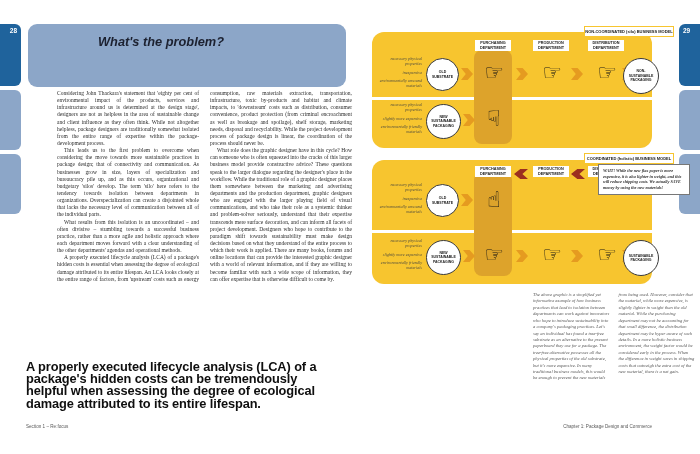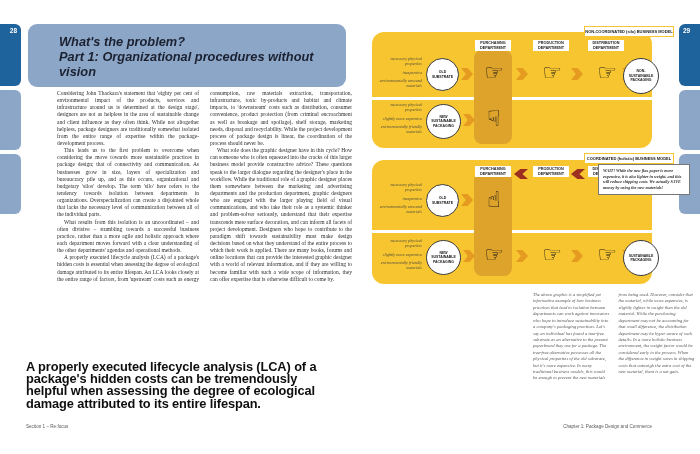--- a/index.html
+++ b/index.html
@@ -13,21 +13,21 @@
   .tab.light{background:#8ca6c8;}
   .tab.leftside{left:0;border-radius:0 6px 6px 0;}
   .tab.rightside{right:0;border-radius:6px 0 0 6px;}
   .pgnum{color:#fff;font-size:6.5px;font-weight:bold;padding-top:3px;}
   .pgnum.r{text-align:right;padding-right:4px;}
   .pgnum.l{text-align:left;padding-left:4px;}
 
   
   .banner{left:28px;top:24px;width:318px;height:63px;background:#8ca6c8;border-radius:9px;
           box-sizing:border-box;padding:10px 0 0 31px;}
-  .banner .t{font-style:italic;font-weight:bold;font-size:12.8px;line-height:15px;color:#1c2130;}
+  .banner .t{font-style:italic;font-weight:bold;font-size:12.8px;line-height:15px;color:#1c2130;margin-left:39px;}
 
   
   .bodycols{left:57px;top:90px;width:295px;column-count:2;column-gap:11px;
             font-family:"Liberation Serif",serif;font-size:5.5px;line-height:1.3;
             color:#2b2b2b;text-align:justify;}
   .bodycols p{margin:0;}
   .bodycols p + p{text-indent:7px;}
 
   .quote{left:26px;top:361px;width:314px;font-weight:bold;font-size:12.8px;line-height:12.2px;
          color:#0f0f0f;letter-spacing:-0.1px;}
@@ -64,21 +64,20 @@
 <body>
 
 <div class="tab dark leftside" style="top:24px;height:62px;">
   <div class="pgnum r">28</div>
 </div>
 <div class="tab light leftside" style="top:90px;height:60px;"></div>
 <div class="tab light leftside" style="top:154px;height:60px;"></div>
 
 <div class="abs banner">
   <div class="t">What's the problem?</div>
-  <div class="t">Part 1: Organizational procedures without vision</div>
 </div>
 
 <div class="abs bodycols">
   <p>Considering John Thackara's statement that 'eighty per cent of environmental impact of the products, services and infrastructure around us is determined at the design stage', designers are not as helpless in the area of sustainable change and client influence as they often think. While not altogether helpless, package designers are traditionally somewhat isolated from the entire range of expertise within the package-development process.</p>
   <p>This leads us to the first problem to overcome when considering the move towards more sustainable practices in package design; that of connectivity and communication. As businesses grow in size, layers of specialization and bureaucracy pile up, and as this occurs, organizational and budgetary 'silos' develop. The term 'silo' here refers to the tendency towards isolation between departments in organizations. Overspecialization can create a disjointed whole that lacks the necessary level of communication between all of the individual parts.</p>
   <p>What results from this isolation is an uncoordinated – and often divisive – stumbling towards a successful business practice, rather than a more agile and holistic approach where each department moves forward with a clear understanding of the other departments' agendas and operational methods.</p>
   <p>A properly executed lifecycle analysis (LCA) of a package's hidden costs is essential when assessing the degree of ecological damage attributed to its entire lifespan. An LCA looks closely at the entire range of factors, from 'upstream' costs such as energy consumption, raw materials extraction, transportation, infrastructure, toxic by-products and habitat and climate impacts, to 'downstream' costs such as distribution, consumer convenience, product protection (from criminal encroachment as well as breakage and spoilage), shelf storage, marketing needs, disposal and recyclability. While the project development process of package design is linear, the coordination of the process should never be.</p>
   <p>What role does the graphic designer have in this cycle? How can someone who is often squeezed into the cracks of this larger business model provide constructive advice? These questions speak to the larger dialogue regarding the designer's place in the workflow. While the traditional role of a graphic designer places them somewhere between the marketing and advertising departments and the production department, graphic designers who are engaged with the larger playing field of visual communications, and who take their role as a systemic thinker and problem-solver seriously, understand that their expertise transcends mere surface decoration, and can inform all facets of project development. Designers who hope to contribute to the paradigm shift towards sustainability must make design decisions based on what they understand of the entire process to which their work is applied. There are many books, forums and online locations that can provide the interested graphic designer with a world of relevant information, and if they are willing to become familiar with such a wide scope of information, they can offer expertise that is otherwise difficult to come by.</p>
 </div>
 

